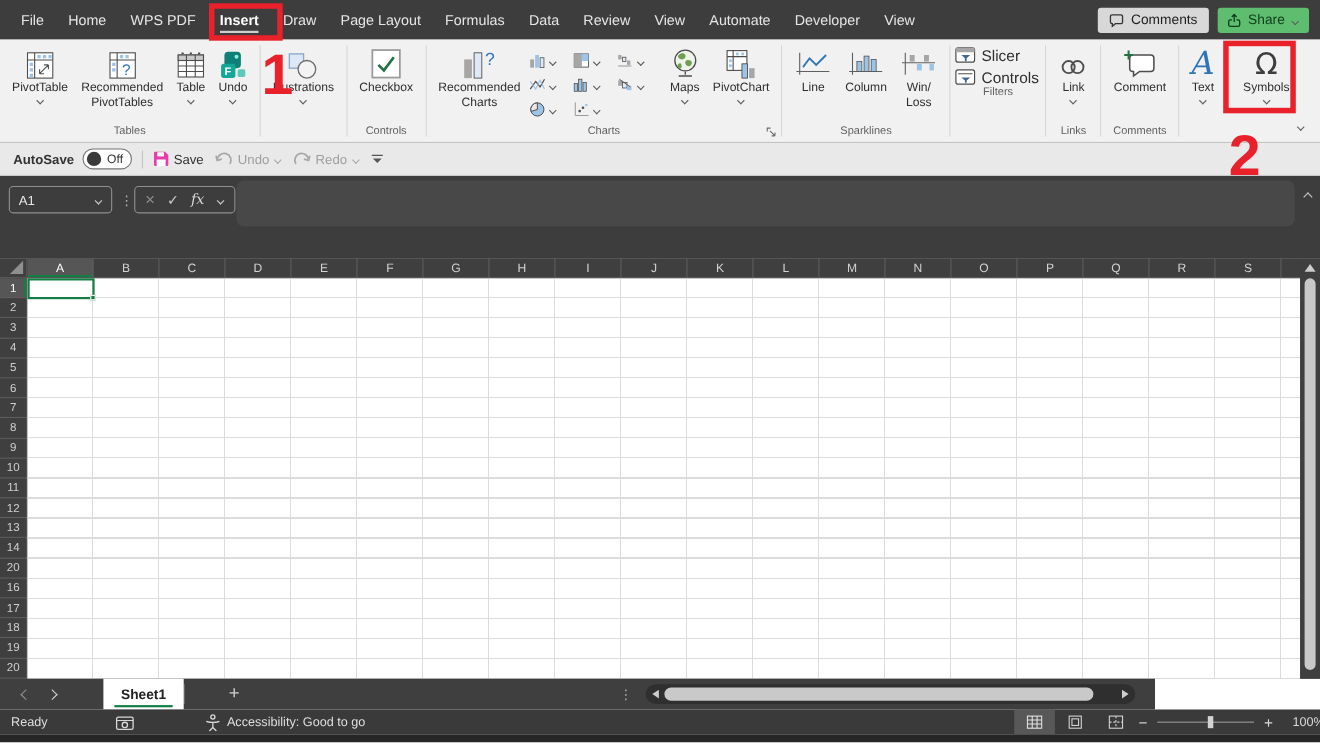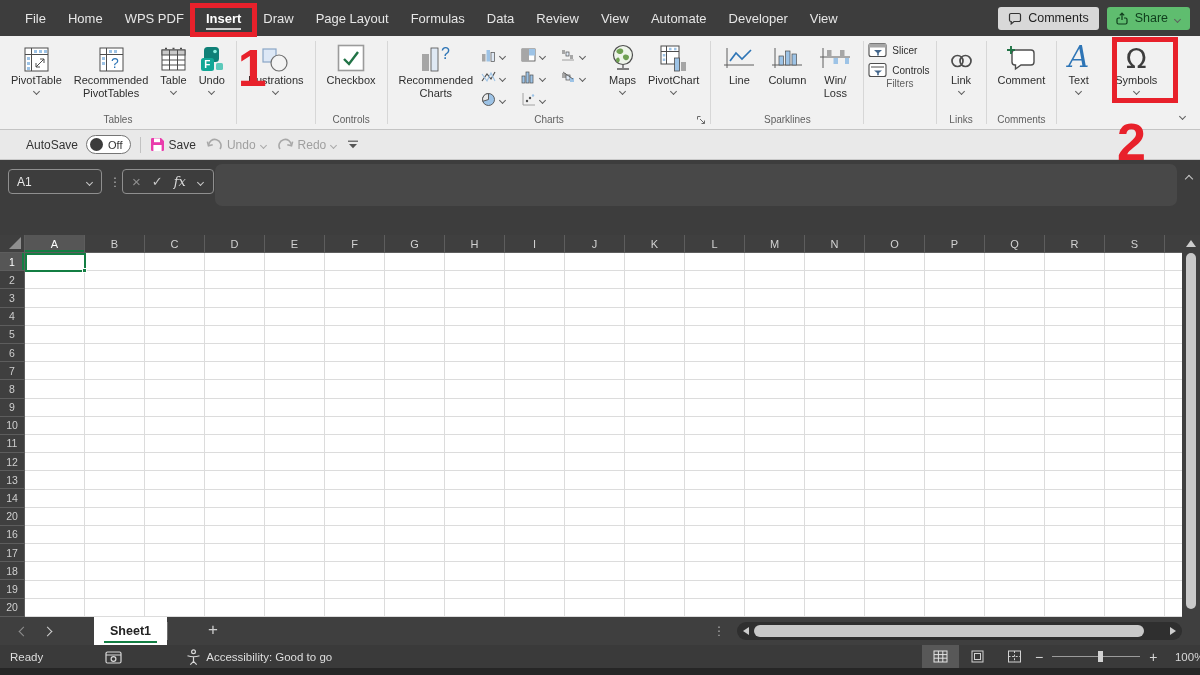--- a/index.html
+++ b/index.html
@@ -1,21 +1,21 @@
 <!DOCTYPE html>
 <html><head>
 <meta charset="utf-8">
 <style>
   *{box-sizing:border-box;margin:0;padding:0;}
   html,body{width:1200px;height:675px;}
   body{position:relative;font-family:"Liberation Sans",sans-serif;background:#fff;overflow:hidden;}
 
   
   .menubar{position:absolute;left:0;top:0;width:1200px;height:36px;background:#3d3d3d;display:flex;align-items:center;}
-  .menu-tabs{display:flex;align-items:center;height:100%;padding-left:14px;}
+  .menu-tabs{display:flex;align-items:center;height:100%;padding-left:8px;}
   .menu-tab{color:#e6e6e6;font-size:13px;padding:0 11px;height:100%;display:flex;align-items:center;position:relative;cursor:default;}
   .menu-tab.active{font-weight:bold;color:#fff;}
   .menu-tab.active::after{content:"";position:absolute;left:11px;right:11px;bottom:6px;height:2px;background:#cfcfcf;}
   .menubar-right{margin-left:auto;display:flex;align-items:center;gap:8px;padding-right:10px;}
   .comments-btn{display:flex;align-items:center;gap:6px;background:#d8d8d8;border:none;border-radius:3px;height:23px;padding:0 10px;font-size:12.5px;color:#1f1f1f;font-family:inherit;}
   .share-btn{display:flex;align-items:center;gap:6px;background:#5fbd6f;border:none;border-radius:3px;height:23px;padding:0 9px;font-size:12.5px;color:#0f3d1c;font-family:inherit;}
 
   
   .ribbon{position:absolute;left:0;top:36px;width:1200px;height:94px;background:#f1f1f1;border-bottom:1px solid #c4c4c4;display:flex;align-items:stretch;overflow:hidden;}
   .rdiv{width:1px;background:#d7d7d7;margin:5px 0;flex:0 0 1px;}
@@ -24,21 +24,21 @@
   .rlabel{font-size:10px;color:#5f5f5f;text-align:center;padding:0 8px 4px;white-space:nowrap;}
   .rbtn{display:flex;flex-direction:column;align-items:center;padding:1px 6px;color:#2e2e2e;font-size:11px;cursor:default;}
   .rbtn .ric{height:32px;display:flex;align-items:flex-end;justify-content:center;padding-bottom:2px;}
   .rbtn .rtx{text-align:center;line-height:1.18;white-space:pre-line;}
   .chev{display:inline-block;width:7px;height:5px;position:relative;margin-top:2px;}
   .chev::before{content:"";position:absolute;left:1px;top:0;width:4px;height:4px;border-right:1.3px solid #5f5f5f;border-bottom:1.3px solid #5f5f5f;transform:rotate(45deg);}
   .chev.dim::before{border-color:#a9a9a9;}
   .chartgrid{display:grid;grid-template-columns:repeat(3,40px);grid-auto-rows:22px;align-items:center;margin:3px 2px 0 2px;}
   .cg{display:flex;align-items:center;gap:3px;}
   .fcol{display:flex;flex-direction:column;gap:4px;padding:6px 6px 0 4px;}
-  .fbtn{display:flex;align-items:center;gap:5px;font-size:10px;color:#2e2e2e;}
+  .fbtn{display:flex;align-items:center;gap:5px;font-size:14px;color:#2e2e2e;}
   .launcher{position:absolute;right:4px;bottom:4px;}
   .ribbon-collapse{position:absolute;right:14px;bottom:6px;}
 
   
   .qat{position:absolute;left:0;top:130px;width:1200px;height:30px;background:#e9e9e9;border-bottom:1px solid #c9c9c9;display:flex;align-items:center;font-size:12px;color:#333;}
   .qat .sep{width:1px;height:16px;background:#c2c2c2;margin:0 9px;}
   .toggle{display:flex;align-items:center;gap:5px;border:1px solid #757575;border-radius:10px;background:#fff;height:19px;padding:0 7px 0 3px;margin-left:8px;}
   .knob{width:13px;height:13px;border-radius:50%;background:#3b3b3b;}
   .qat .dis{color:#9f9f9f;}
   .qat-item{display:flex;align-items:center;gap:4px;margin-right:10px;}
@@ -71,21 +71,21 @@
   .cells{position:absolute;left:25px;top:18px;width:1157px;height:364px;background:
       repeating-linear-gradient(to right,transparent 0 59px,#dcdcdc 59px 60px),
       repeating-linear-gradient(to bottom,transparent 0 17.2px,#dcdcdc 17.2px 18.2px),#fff;}
   .selcell{position:absolute;left:0;top:0;width:61px;height:19px;border:2px solid #137e43;background:transparent;}
   .selcell .handle{position:absolute;right:-3px;bottom:-3px;width:5px;height:5px;background:#137e43;border:1px solid #fff;}
   .vscroll{position:absolute;left:1182px;top:0;width:18px;height:382px;background:#3f3f3f;}
   .vscroll .up{position:absolute;left:4px;top:5px;width:0;height:0;border-left:5px solid transparent;border-right:5px solid transparent;border-bottom:7px solid #cdcdcd;}
   .vscroll .thumb{position:absolute;left:4px;top:18px;width:10px;height:356px;background:#c9c9c9;border-radius:5px;}
 
   
-  .sheetbar{position:absolute;left:0;top:617px;width:1200px;height:28px;background:#3f3f3f;display:flex;align-items:center;}
+  .sheetbar{position:absolute;left:0;top:617px;width:1050px;height:28px;background:#3f3f3f;display:flex;align-items:center;}
   .snav{display:flex;align-items:center;gap:18px;padding:0 14px 0 18px;}
   .sarrow{width:8px;height:8px;position:relative;}
   .sarrow::before{content:"";position:absolute;top:1px;width:6px;height:6px;border-right:1.6px solid #cfcfcf;border-bottom:1.6px solid #cfcfcf;}
   .sarrow.left::before{transform:rotate(135deg);left:2px;border-color:#8f8f8f;}
   .sarrow.right::before{transform:rotate(-45deg);left:0;}
   .sheettab{height:28px;background:#fff;color:#222;font-size:12.5px;font-weight:bold;display:flex;align-items:center;padding:0 16px;position:relative;margin-left:28px;}
   .sheettab::after{content:"";position:absolute;left:10px;right:10px;bottom:2px;height:2.5px;background:#137e43;}
   .tabdiv{width:1px;height:18px;background:#6f6f6f;margin:0 0 0 0;}
   .addsheet{color:#cfcfcf;font-size:17px;padding:0 0 2px 0;margin-left:40px;}
   .sheetdots{color:#b0b0b0;font-size:12px;margin-left:auto;letter-spacing:0;padding-right:12px;}
@@ -504,21 +504,21 @@
         <span class="chev"></span>
       </div>
     </div>
     <div class="rlabel"></div>
   </div>
 
   <div class="ribbon-collapse"><span class="chev"></span></div>
 </div>
 
 <div class="qat">
-  <span style="margin-left:26px;">AutoSave</span>
+  <span style="margin-left:12px;font-weight:bold;">AutoSave</span>
   <div class="toggle">
     <span class="knob"></span>
     <span style="font-size:11px;">Off</span>
   </div>
   <div class="sep"></div>
   <div class="qat-item">
     <span>
         <svg width="15" height="15">
           <path d="M1 2.2A1.2 1.2 0 0 1 2.2 1H11l3 3v8.8a1.2 1.2 0 0 1-1.2 1.2H2.2A1.2 1.2 0 0 1 1 12.8z" fill="#e93cac"></path>
           <rect x="4" y="1.4" width="6" height="3.8" fill="#fff"></rect>

